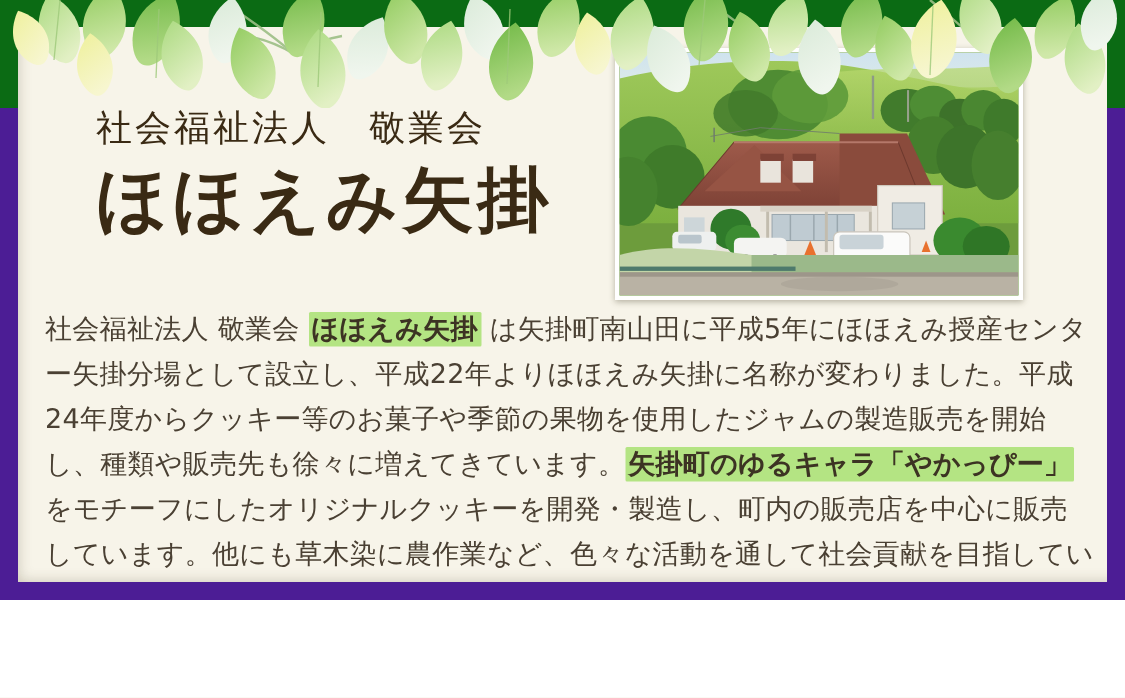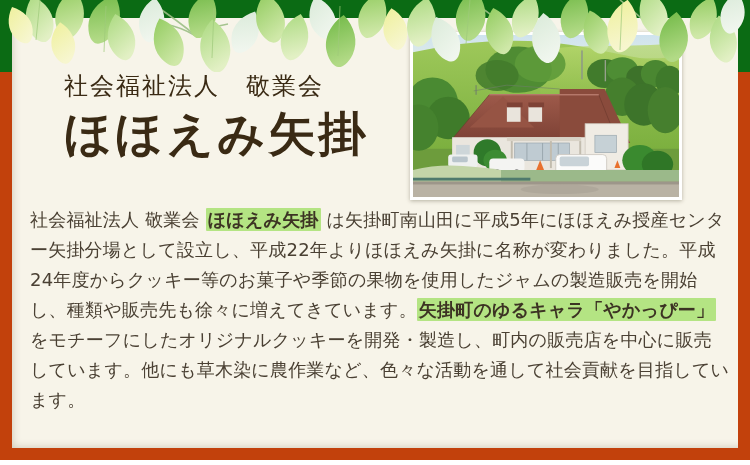--- a/index.html
+++ b/index.html
@@ -7,23 +7,23 @@
     padding: 0;
     background: #ffffff;
   }
   body {
     font-family: "Liberation Sans", "DejaVu Sans", sans-serif;
   }
 
   #page {
     position: relative;
     width: 750px;
-    height: 460px;
+    height: 400px;
     overflow: hidden;
-    background: #c2410c; 
+    background: #4c1d95; 
     box-sizing: border-box;
   }
 
   
   #panel {
     position: absolute;
     left: 12px;
     top: 0px;
     right: 12px;
     bottom: 12px;

